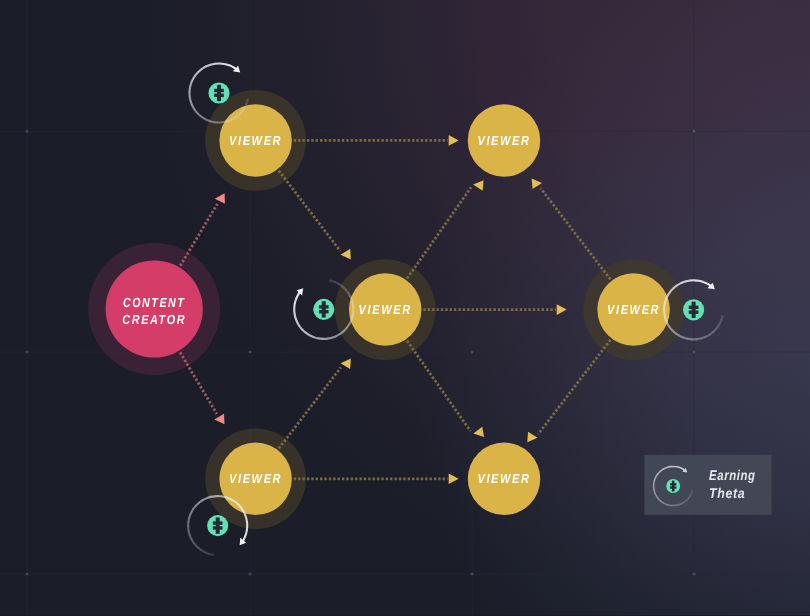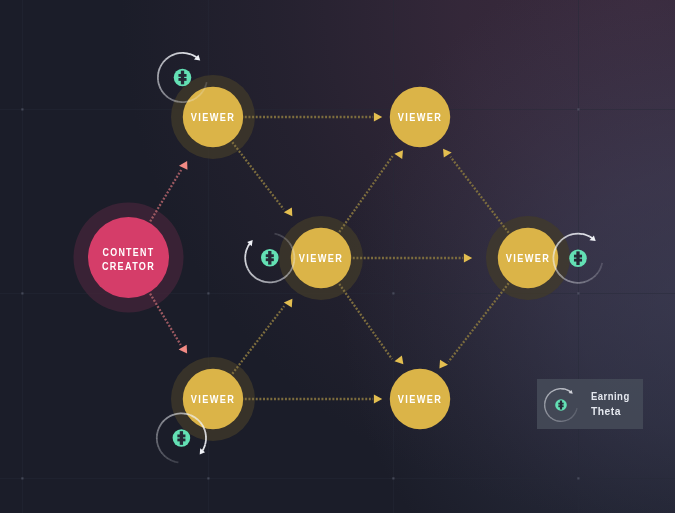--- a/index.html
+++ b/index.html
@@ -1,17 +1,17 @@
 <!DOCTYPE html>
 <html><head>
 <meta charset="utf-8">
 <style>
   html,body{margin:0;padding:0;background:#1b1d2a;}
   body{width:675px;height:513px;overflow:hidden;font-family:"Liberation Sans",sans-serif;}
-  #stage{position:relative;width:675px;height:513px;overflow:hidden;background:#1b1d2a;}
+  #stage{position:relative;width:675px;height:513px;overflow:hidden;background:#1b1d2a;font-style:italic;}
   svg.layer{position:absolute;left:0;top:0;display:block;}
   .nodelabel{font-family:"Liberation Sans",sans-serif;font-weight:700;fill:#ffffff;text-anchor:middle;font-size:11px;letter-spacing:1.6px;}
   .legendlabel{font-family:"Liberation Sans",sans-serif;font-weight:700;fill:#e4e7ee;font-size:11.7px;letter-spacing:0.6px;}
 </style>
 </head>
 <body>
 
 <div id="stage">
   <svg class="layer" id="main" width="675" height="513" viewBox="0 0 675 513">
       <defs>

